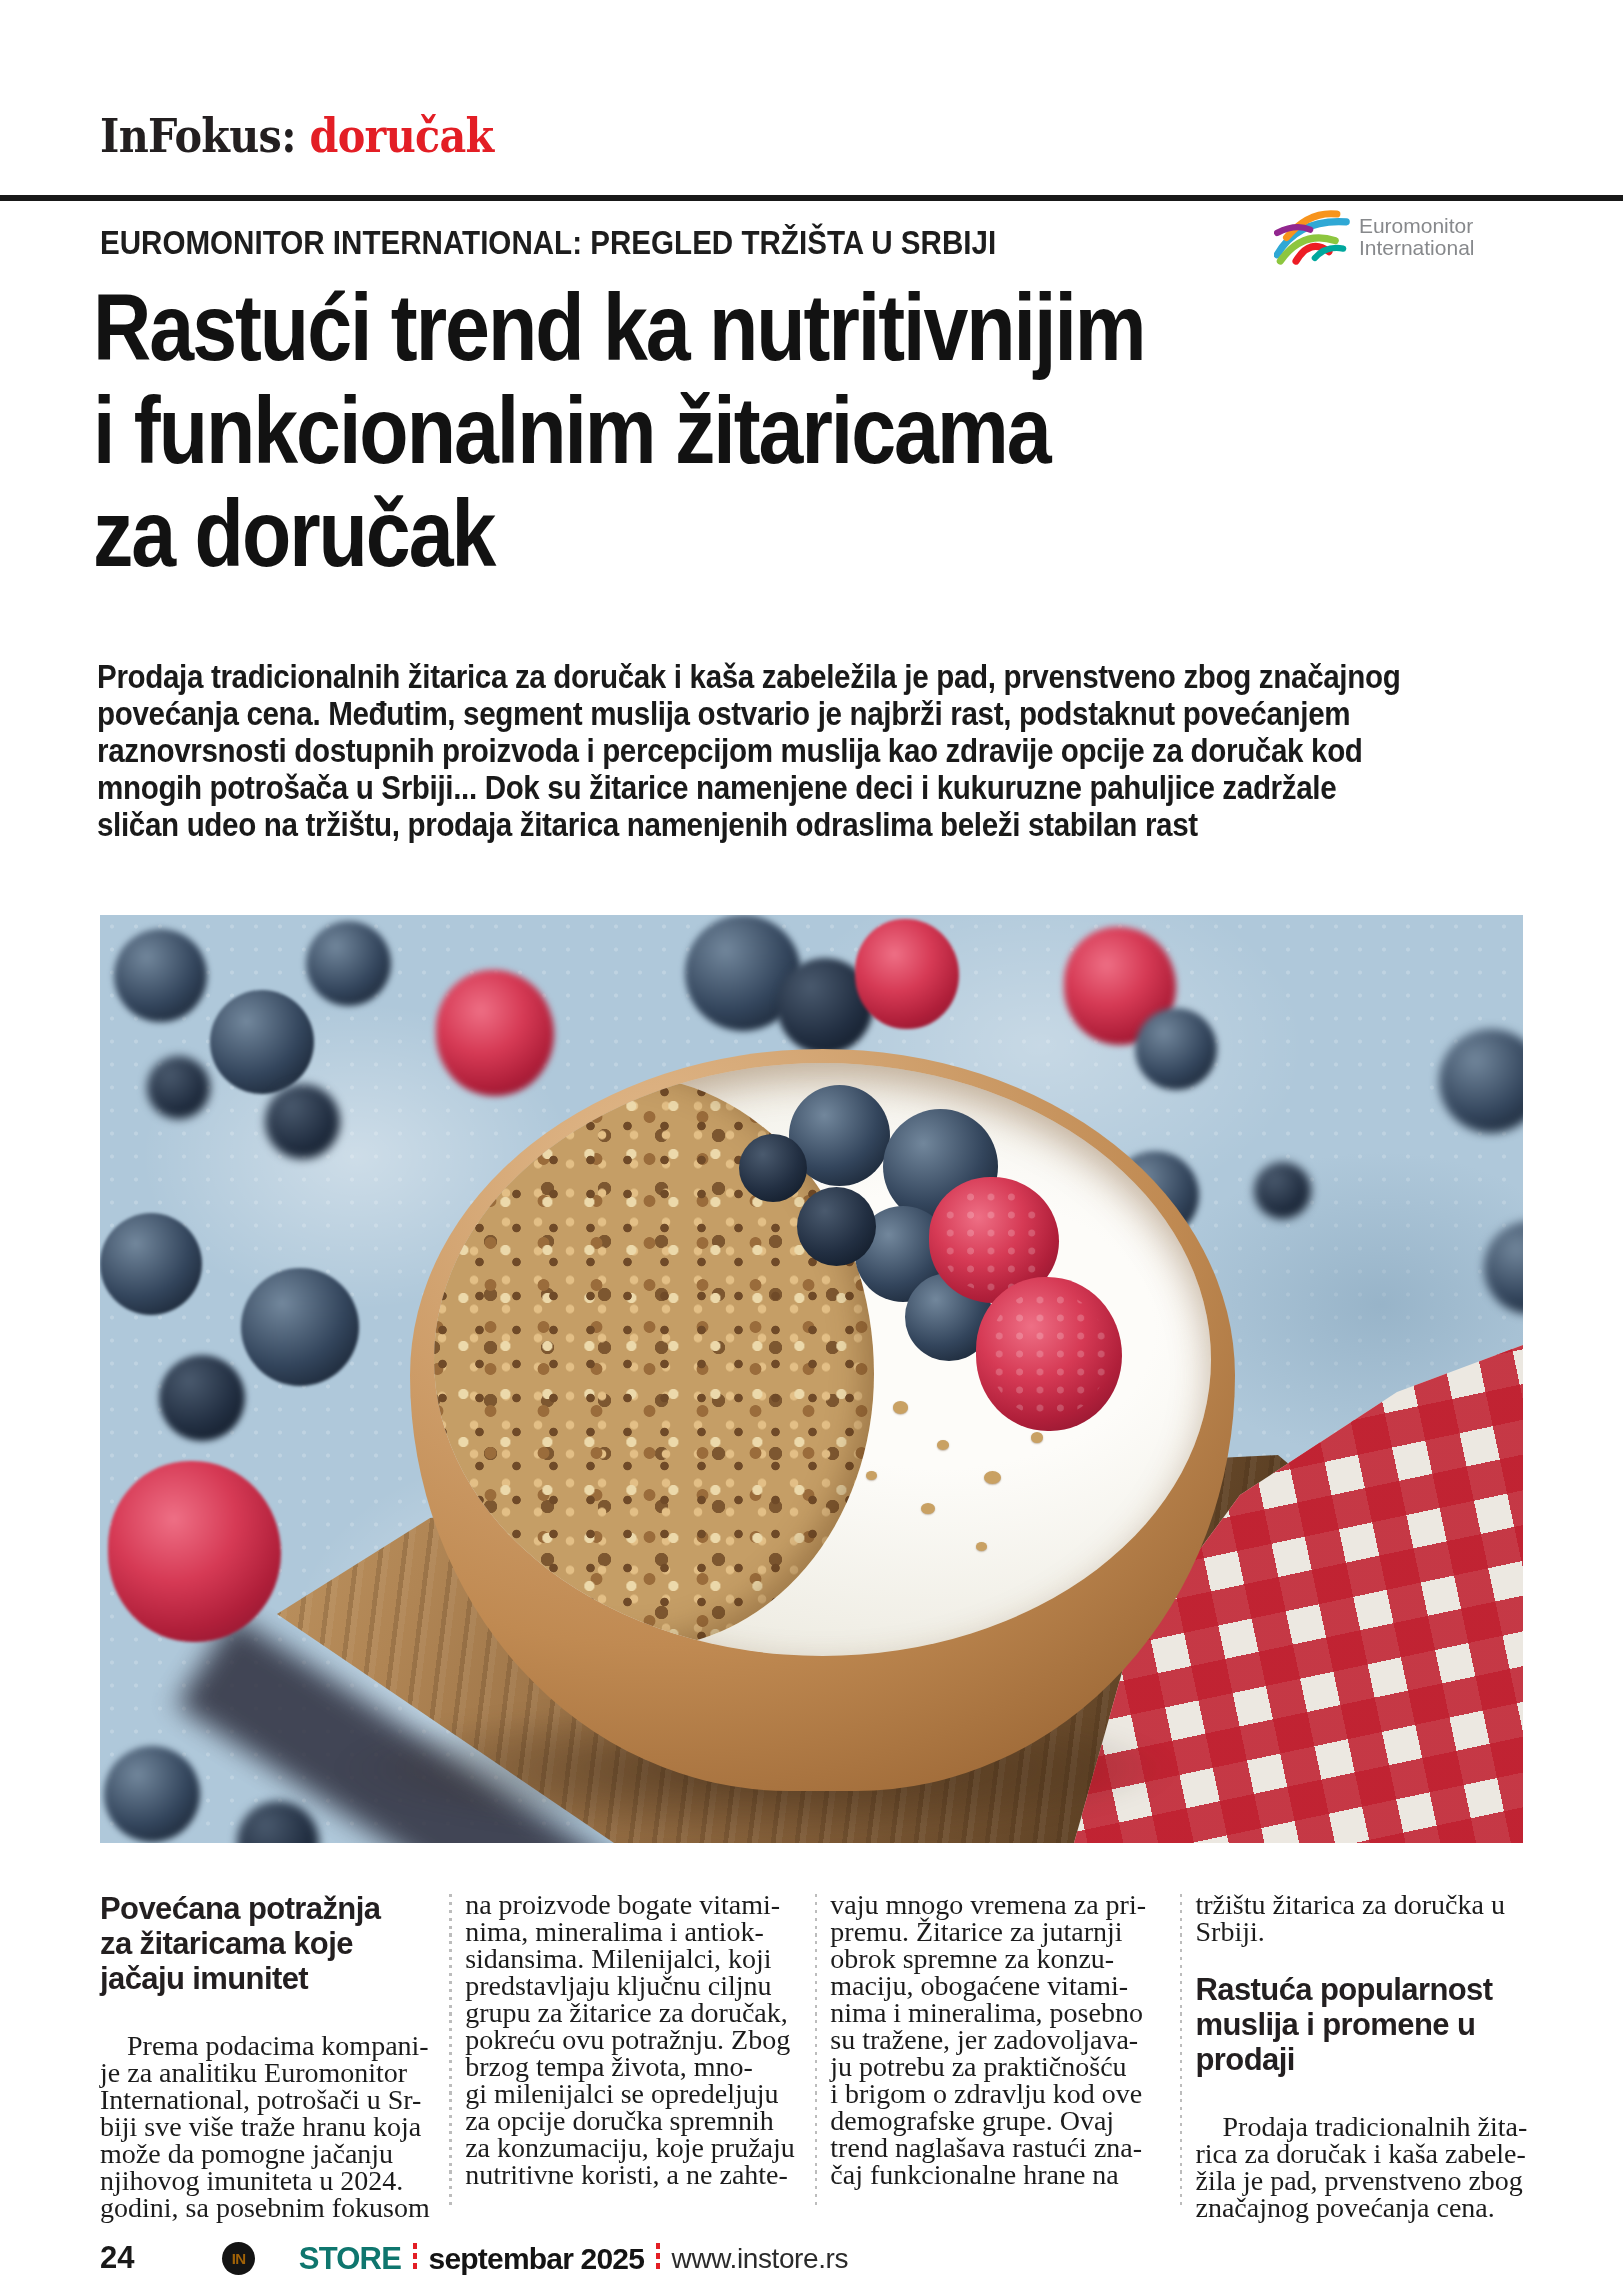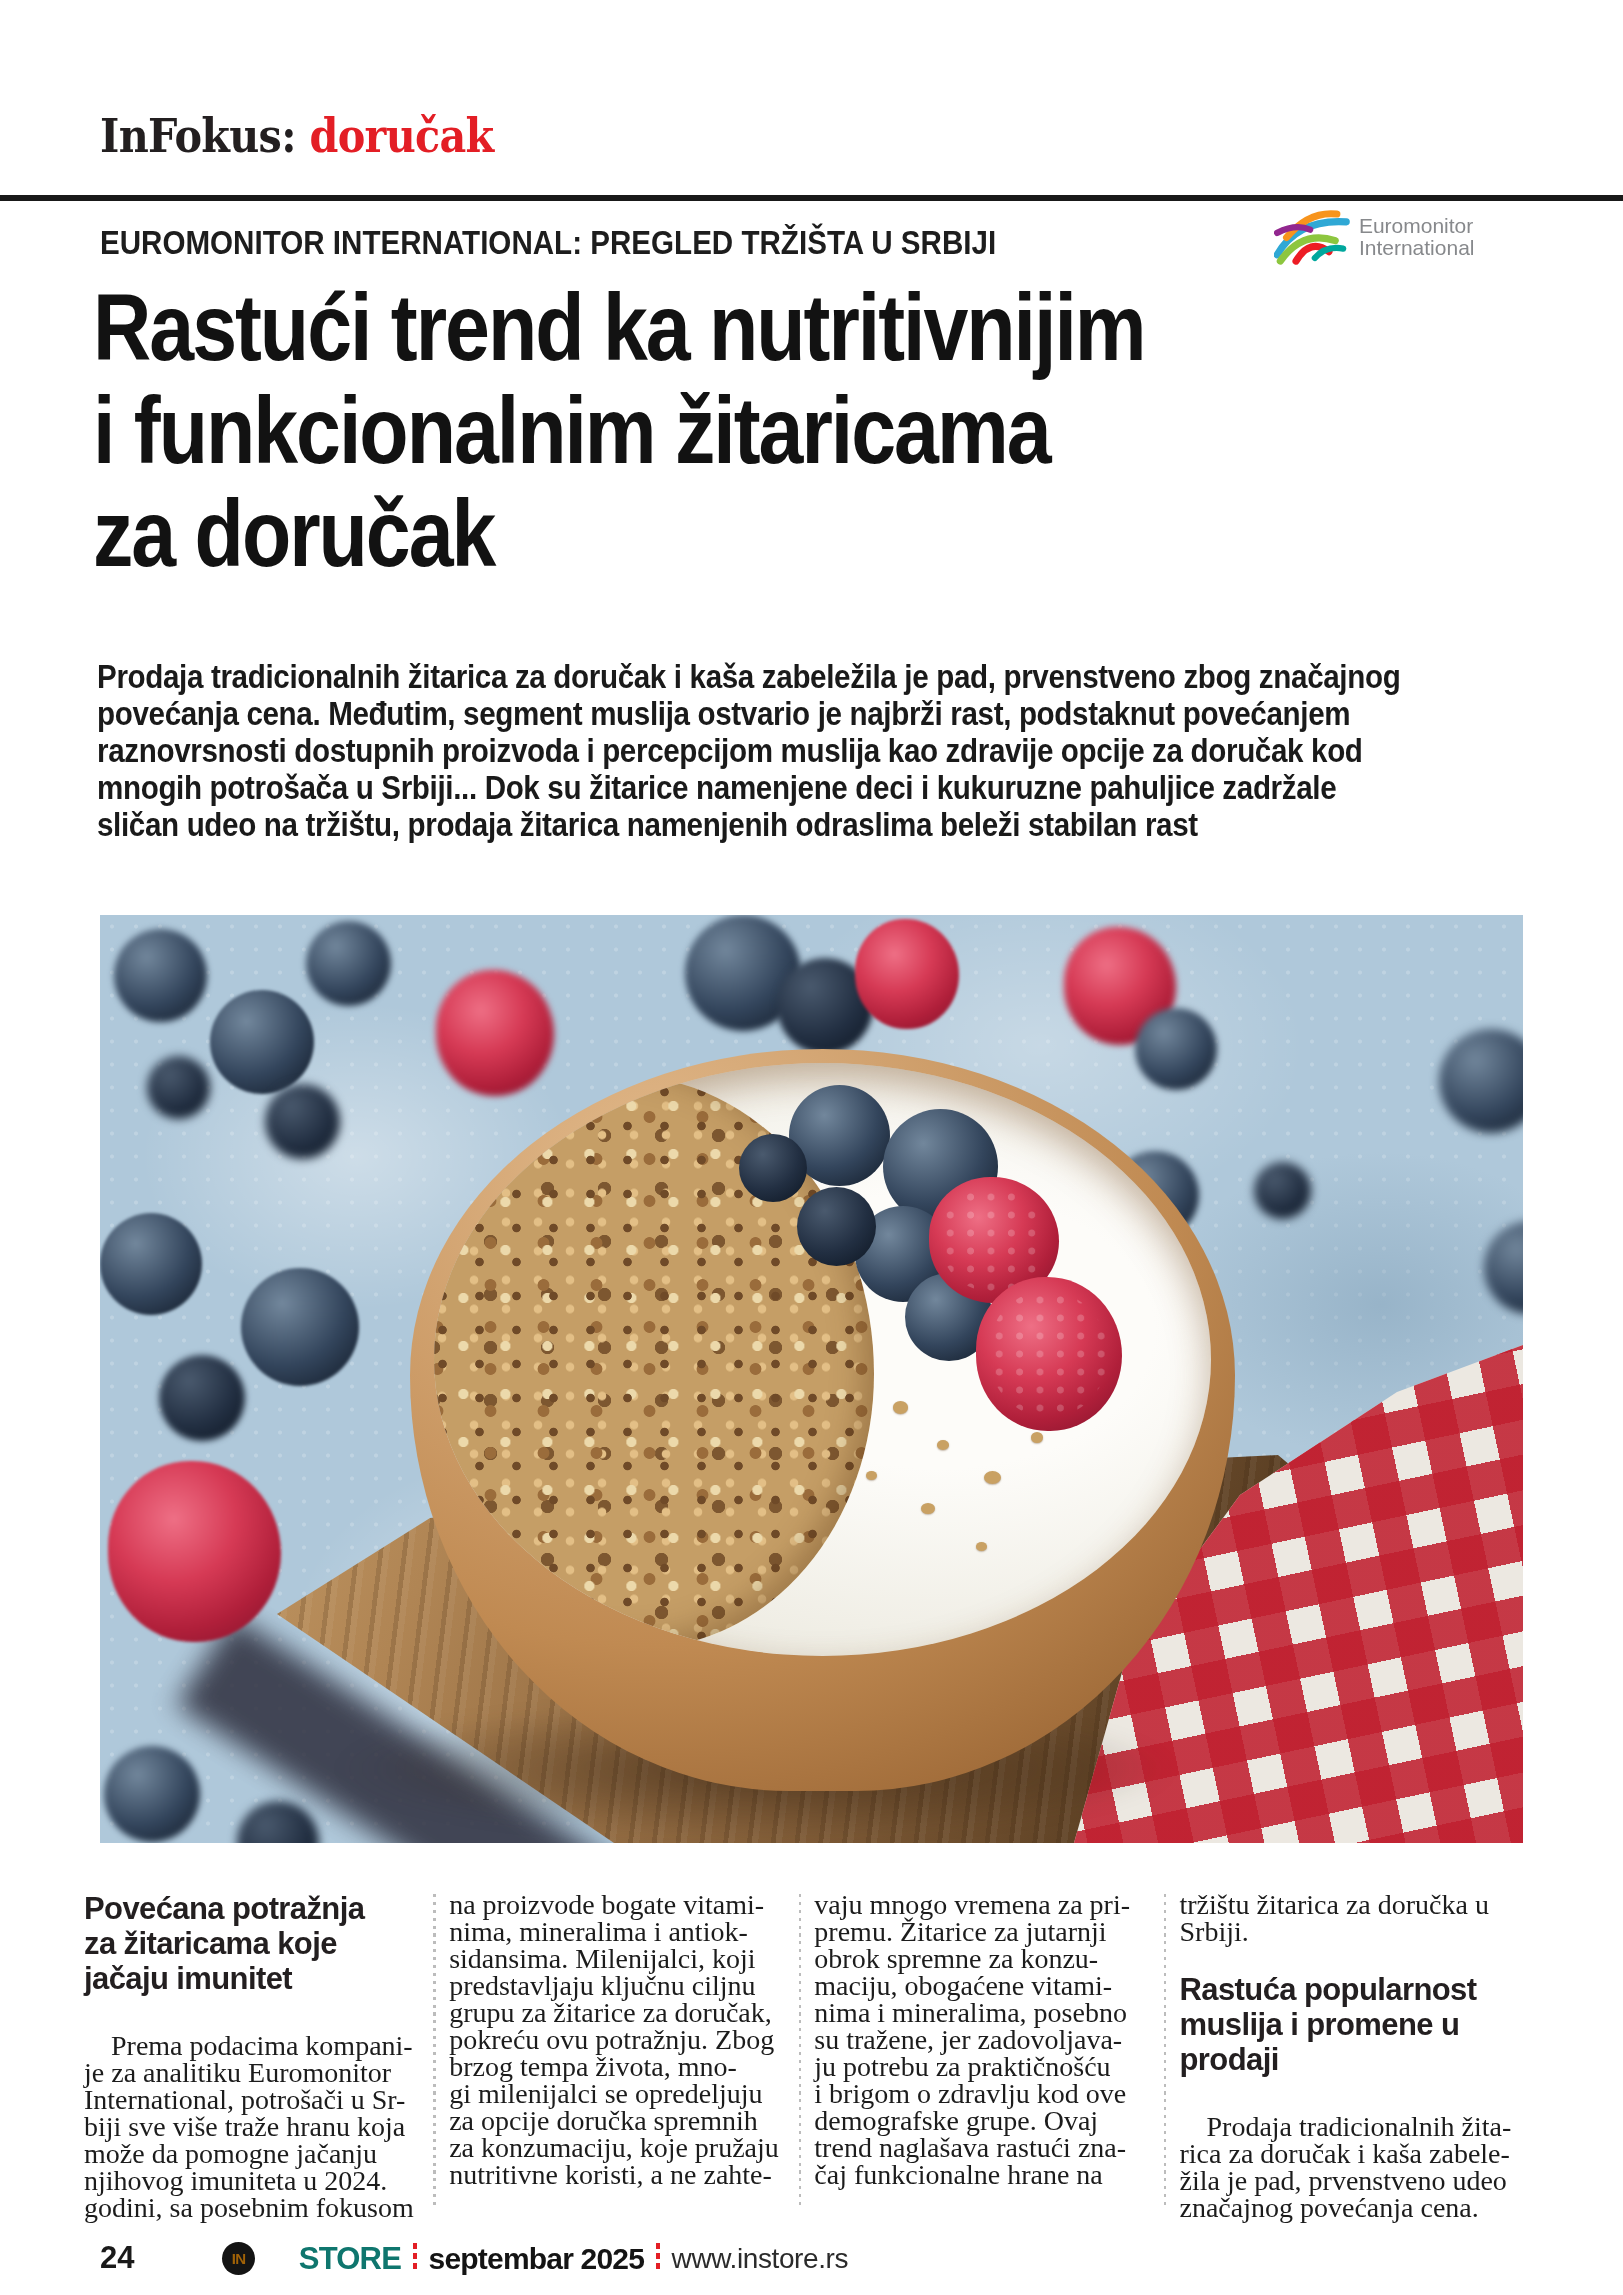--- a/index.html
+++ b/index.html
@@ -77,21 +77,21 @@
       radial-gradient(circle, #ecd9ab 4.7px, transparent 5.5px),
       radial-gradient(circle, #9a6c3b 5.5px, transparent 6.3px),
       radial-gradient(circle, #e3bf86 3.9px, transparent 4.7px),
       radial-gradient(circle, #7d5730 6.3px, transparent 7px);
     background-size:37px 34px,42px 48px,53px 42px,32px 29px,57px 53px;
     background-position:0 0,13.4px 7px,24px 21px,7px 16.5px,18px 34px;
     box-shadow:inset -11px -7.9px 31px rgba(90,55,20,.35);}
   .gr{position:absolute;border-radius:50%;background:#c9a163;box-shadow:0 0.8px 1.6px rgba(90,55,20,.4);}
 
   
-  .columns{left:84px;top:1891px;width:1423px;height:324px;display:flex;align-items:stretch;}
+  .columns{left:100px;top:1891px;width:1423px;height:324px;display:flex;align-items:stretch;}
   .col{width:336px;flex:0 0 auto;}
   .col-div{flex:0 0 auto;width:2.4px;margin:3.1px 13.4px 0 13.4px;height:314px;
     background-image:repeating-linear-gradient(180deg, var(--divider-gray,#bcbcbc) 0 3.1px, transparent 3.1px 7.9px);}
   .col-heading{font-size:31px;line-height:35px;font-weight:bold;letter-spacing:-0.6px;
     color:#231f20;white-space:pre-line;margin:0 0 14px 0;}
   .col-body{font-family:"Liberation Serif",serif;font-size:28px;line-height:27px;color:#1c1c1c;
     white-space:pre-line;margin:0;}
   .indent{text-indent:27px;margin-top:36px;}
   .col4-intro{margin-bottom:27px;}
   .col4 .col-heading{margin:0 0 23.6px 0;}
@@ -241,21 +241,21 @@
     </div>
     <div class="col-div"></div>
     <div class="col col4">
       <p class="col-body col4-intro">tržištu žitarica za doručka u
 Srbiji.</p>
       <h2 class="col-heading">Rastuća popularnost
 muslija i promene u
 prodaji</h2>
       <p class="col-body indent">Prodaja tradicionalnih žita-
 rica za doručak i kaša zabele-
-žila je pad, prvenstveno udeo
+žila je pad, prvenstveno zbog
 značajnog povećanja cena.</p>
     </div>
   </div>
 
   <div class="abs footer">
     <div class="page-num">24</div>
     <div class="foot-cluster">
       <div class="brand-circle">IN</div>
       <div class="brand-name">STORE</div>
       <div class="foot-sep"></div>

